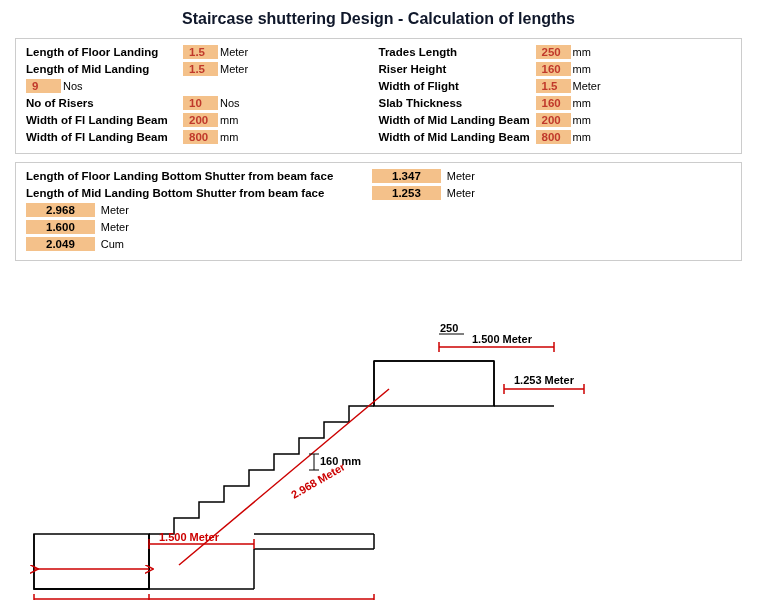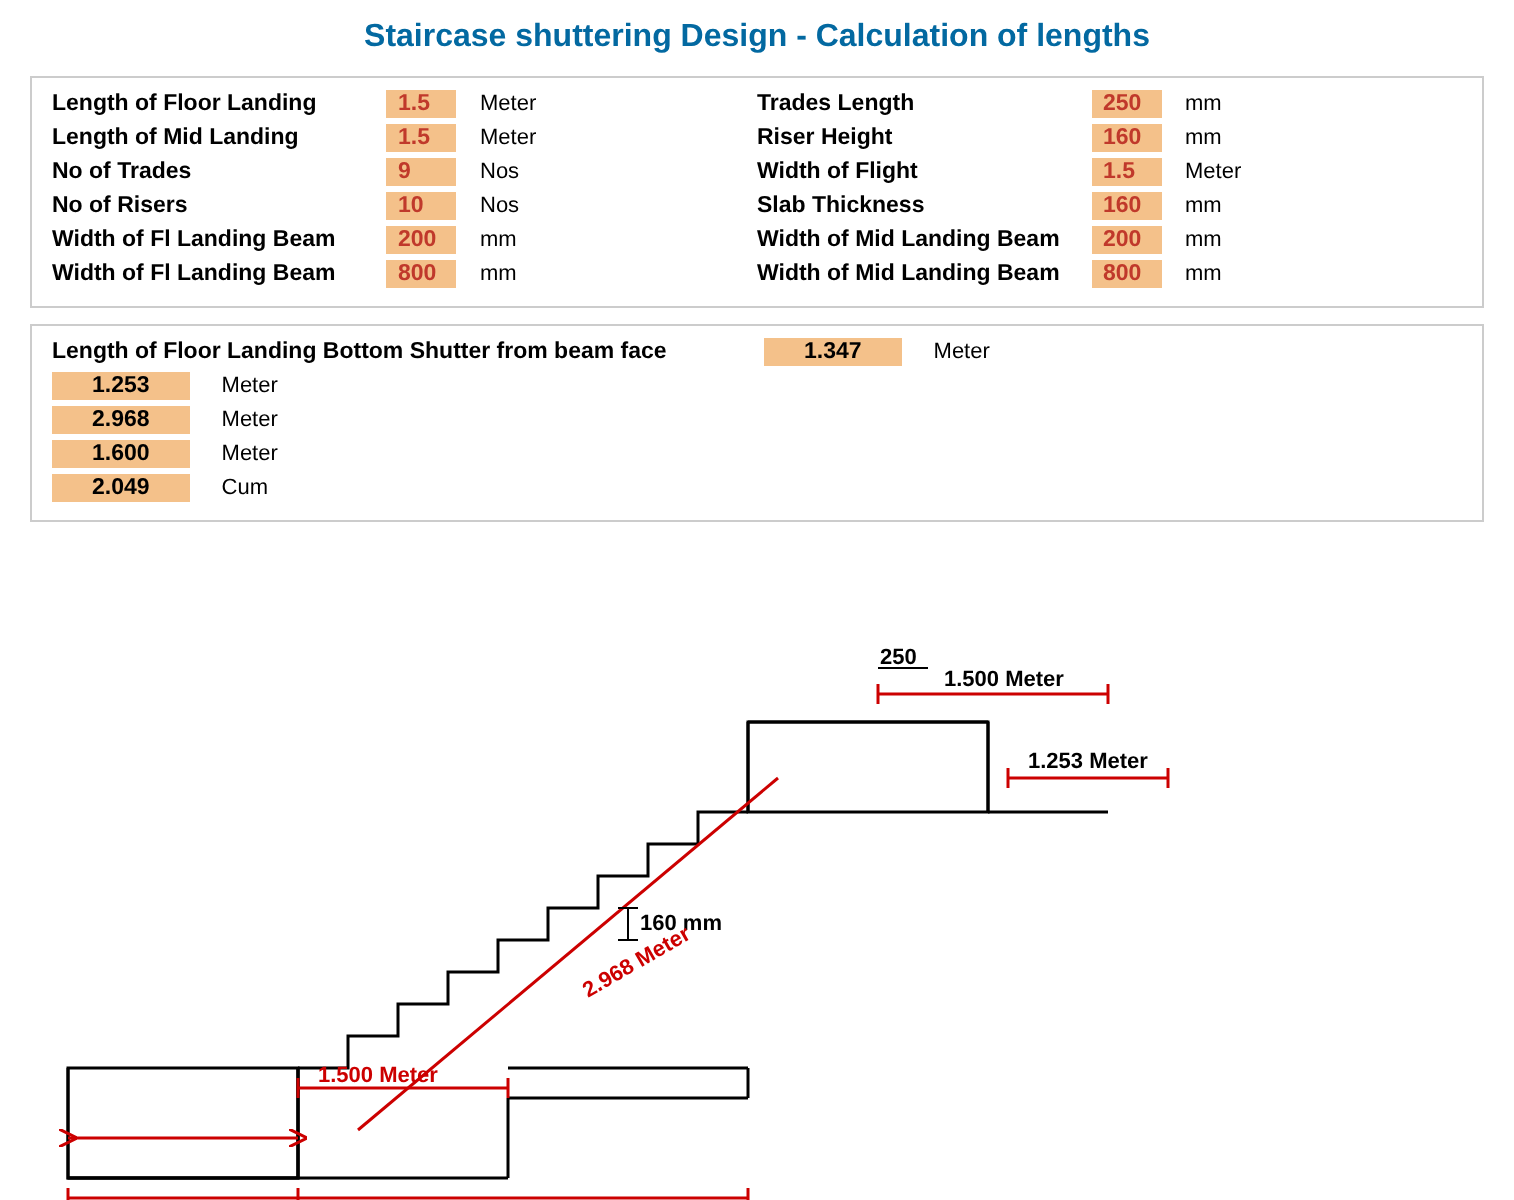--- a/index.html
+++ b/index.html
@@ -15,37 +15,37 @@
       width: 757px;
       min-height: 600px;
       padding: 10px 15px;
       background: #fff;
     }
     .title {
       text-align: center;
       font-size: 16px;
       font-weight: bold;
       margin-bottom: 10px;
-      color: #0369a1;
+      color: #0f172a;
     }
     .input-section {
       border: 1px solid #ccc;
       padding: 6px 10px;
       margin-bottom: 8px;
       display: flex;
       gap: 0;
     }
     .input-col {
       flex: 1;
     }
     .input-row {
       display: flex;
       align-items: center;
       margin-bottom: 3px;
-      gap: 12px;
+      gap: 2px;
     }
     .input-label {
       font-weight: bold;
       color: #000;
       min-width: 155px;
       font-size: 11.5px;
     }
     .input-value {
       background: #f4c18a;
       color: #c0392b;
@@ -60,21 +60,21 @@
     }
     .results-section {
       border: 1px solid #ccc;
       padding: 6px 10px;
       margin-bottom: 8px;
     }
     .result-row {
       display: flex;
       align-items: center;
       margin-bottom: 3px;
-      gap: 16px;
+      gap: 6px;
     }
     .result-label {
       font-weight: bold;
       color: #000;
       min-width: 340px;
       font-size: 11.5px;
     }
     .result-value {
       background: #f4c18a;
       color: #000;
@@ -108,21 +108,20 @@
       <span class="input-label">Length of Floor Landing</span>
       <span class="input-value">1.5</span>
       <span class="input-unit">Meter</span>
     </div>
         <div class="input-row">
       <span class="input-label">Length of Mid Landing</span>
       <span class="input-value">1.5</span>
       <span class="input-unit">Meter</span>
     </div>
         <div class="input-row">
-      <span class="input-label">No of Trades</span>
       <span class="input-value">9</span>
       <span class="input-unit">Nos</span>
     </div>
         <div class="input-row">
       <span class="input-label">No of Risers</span>
       <span class="input-value">10</span>
       <span class="input-unit">Nos</span>
     </div>
         <div class="input-row">
       <span class="input-label">Width of Fl Landing Beam</span>
@@ -171,20 +170,21 @@
   </div>
 
   <div class="results-section">
 
   <div class="result-row">
       <span class="result-label">Length of Floor Landing Bottom Shutter from beam face</span>
       <span class="result-value">1.347</span>
       <span class="result-unit">Meter</span>
     </div>
       <div class="result-row">
+      <span class="result-label">Length of Mid Landing Bottom Shutter from beam face</span>
       <span class="result-value">1.253</span>
       <span class="result-unit">Meter</span>
     </div>
       <div class="result-row">
       <span class="result-value">2.968</span>
       <span class="result-unit">Meter</span>
     </div>
       <div class="result-row">
       <span class="result-value">1.600</span>
       <span class="result-unit">Meter</span>

